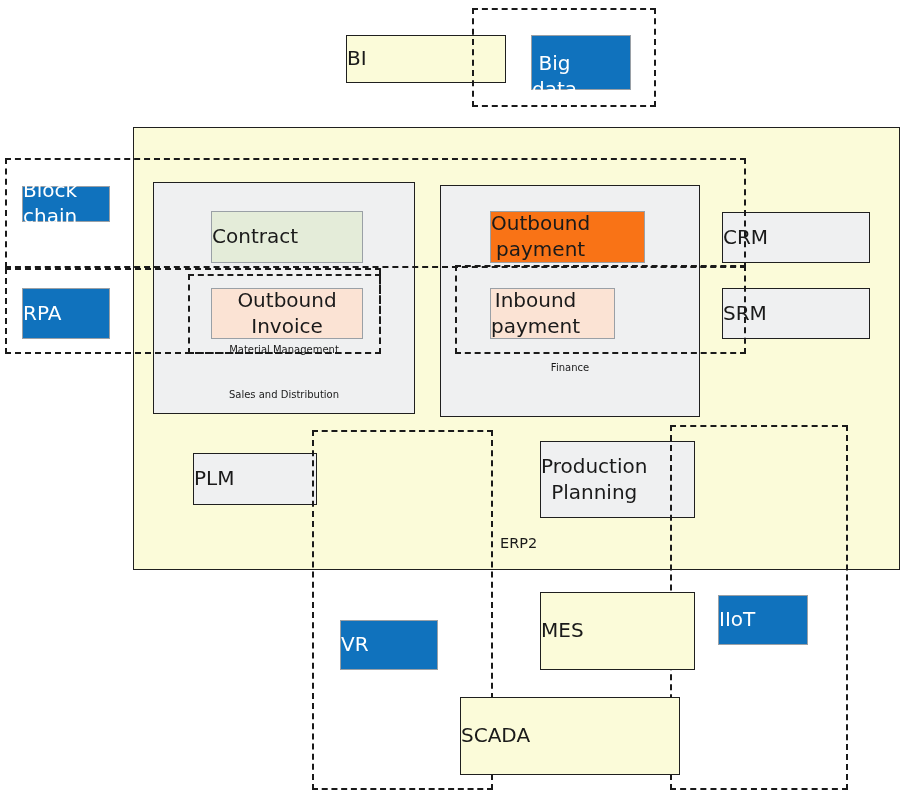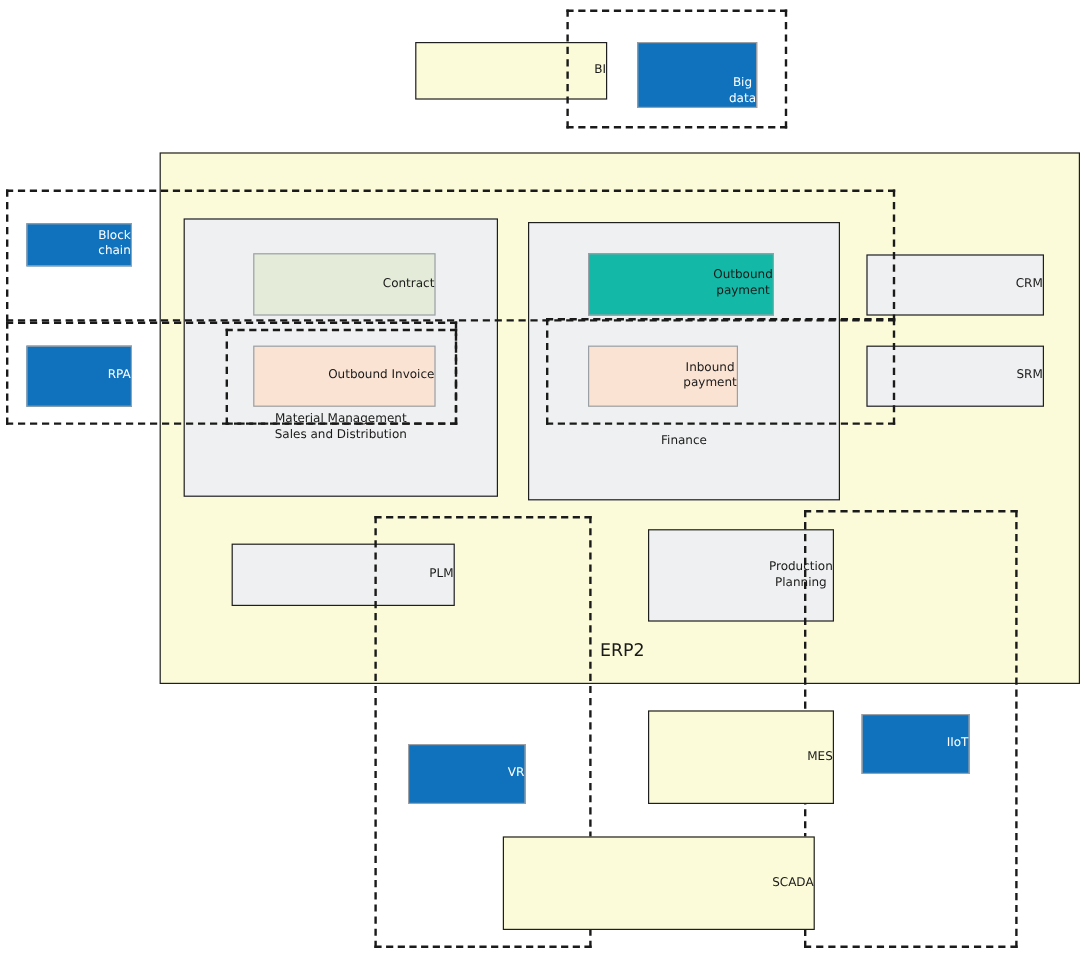--- a/index.html
+++ b/index.html
@@ -1,37 +1,37 @@
 <!DOCTYPE html>
 <html><head>
 <meta charset="utf-8">
 <style>
   html,body{margin:0;padding:0;background:#ffffff;}
   body{width:904px;height:797px;position:relative;overflow:hidden;
        font-family:"DejaVu Sans","Liberation Sans",sans-serif;}
   #canvas{position:absolute;left:0;top:0;width:904px;height:797px;}
 
   .box{position:absolute;box-sizing:border-box;display:flex;
-       align-items:center;justify-content:flex-end;text-align:center;
-       font-size:10px;color:#1a1a1a;line-height:1.28;}
+       align-items:center;justify-content:flex-start;text-align:center;
+       font-size:20px;color:#1a1a1a;line-height:1.28;}
 
   
   .erp2{background:#fbfbd9;border:1.8px solid #1f1f1f;}
   .erp2-label{position:absolute;font-size:14.5px;color:#1a1a1a;}
 
   
   .module{background:#eff0f1;border:1.8px solid #1f1f1f;}
   .module-label{position:absolute;width:100%;text-align:center;
                 font-size:10px;color:#1a1a1a;line-height:1.3;}
 
   
   .card{border:1px solid #9aa0a6;}
   .card-green{background:#e4ecd9;}
   .card-peach{background:#fbe3d4;}
-  .card-blue{background:#14b8a6;}
+  .card-blue{background:#f97316;}
   .card-grey{background:#eff0f1;border:1.8px solid #1f1f1f;}
   .card-cream{background:#fbfbd9;border:1.8px solid #1f1f1f;}
 
   
   .blue{background:#1072bd;border:1px solid #9aa0a6;color:#ffffff;}
 
   
   .dashed{position:absolute;box-sizing:border-box;
           border:2px dashed #1a1a1a;background:transparent;
           pointer-events:none;}
@@ -60,21 +60,21 @@
 
   <div class="dashed z-dash" style="left:472px;top:8px;width:184px;height:99px;"></div>
 
   <div class="erp2 z-back" style="position:absolute;left:133px;top:127px;width:765px;height:441px;"></div>
 
   <div class="erp2-label z-mid" style="left:500px;top:535px;">ERP2</div>
 
   <div class="module z-mid" style="position:absolute;left:153px;top:182px;width:260px;height:230px;">
     <div class="module-label" style="left:0;top:160px;">
       <span style="display:block;">Material Management</span>
-      <span style="display:block;">Sales and Distribution</span>
+      <span style="display:block;margin-top:32px;">Sales and Distribution</span>
     </div>
   </div>
 
   <div class="box card card-green z-card" style="left:211px;top:211px;width:152px;height:52px;">
     <span>Contract</span>
   </div>
 
   <div class="box card card-peach z-card" style="left:211px;top:288px;width:152px;height:51px;">
     <span>Outbound Invoice</span>
   </div>
@@ -90,21 +90,21 @@
     </span>
   </div>
 
   <div class="box card card-peach z-card" style="left:490px;top:288px;width:125px;height:51px;">
     <span style="display:block;">
       <span style="display:block;">Inbound</span>
       <span style="display:block;">payment</span>
     </span>
   </div>
 
-  <div class="box card-grey z-mid" style="left:193px;top:453px;width:186px;height:52px;">
+  <div class="box card-grey z-mid" style="left:193px;top:453px;width:124px;height:52px;">
     <span>PLM</span>
   </div>
 
   <div class="box card-grey z-mid" style="left:540px;top:441px;width:155px;height:77px;">
     <span style="display:block;">
       <span style="display:block;">Production</span>
       <span style="display:block;">Planning</span>
     </span>
   </div>
 
@@ -144,17 +144,17 @@
   </div>
 
   <div class="box card-cream z-top" style="left:540px;top:592px;width:155px;height:78px;">
     <span>MES</span>
   </div>
 
   <div class="box blue z-top" style="left:718px;top:595px;width:90px;height:50px;">
     <span>IIoT</span>
   </div>
 
-  <div class="box card-cream z-top" style="left:419px;top:697px;width:260px;height:78px;padding-left:28px;">
+  <div class="box card-cream z-top" style="left:460px;top:697px;width:220px;height:78px;">
     <span>SCADA</span>
   </div>
 
 </div>
 
 </body></html>

